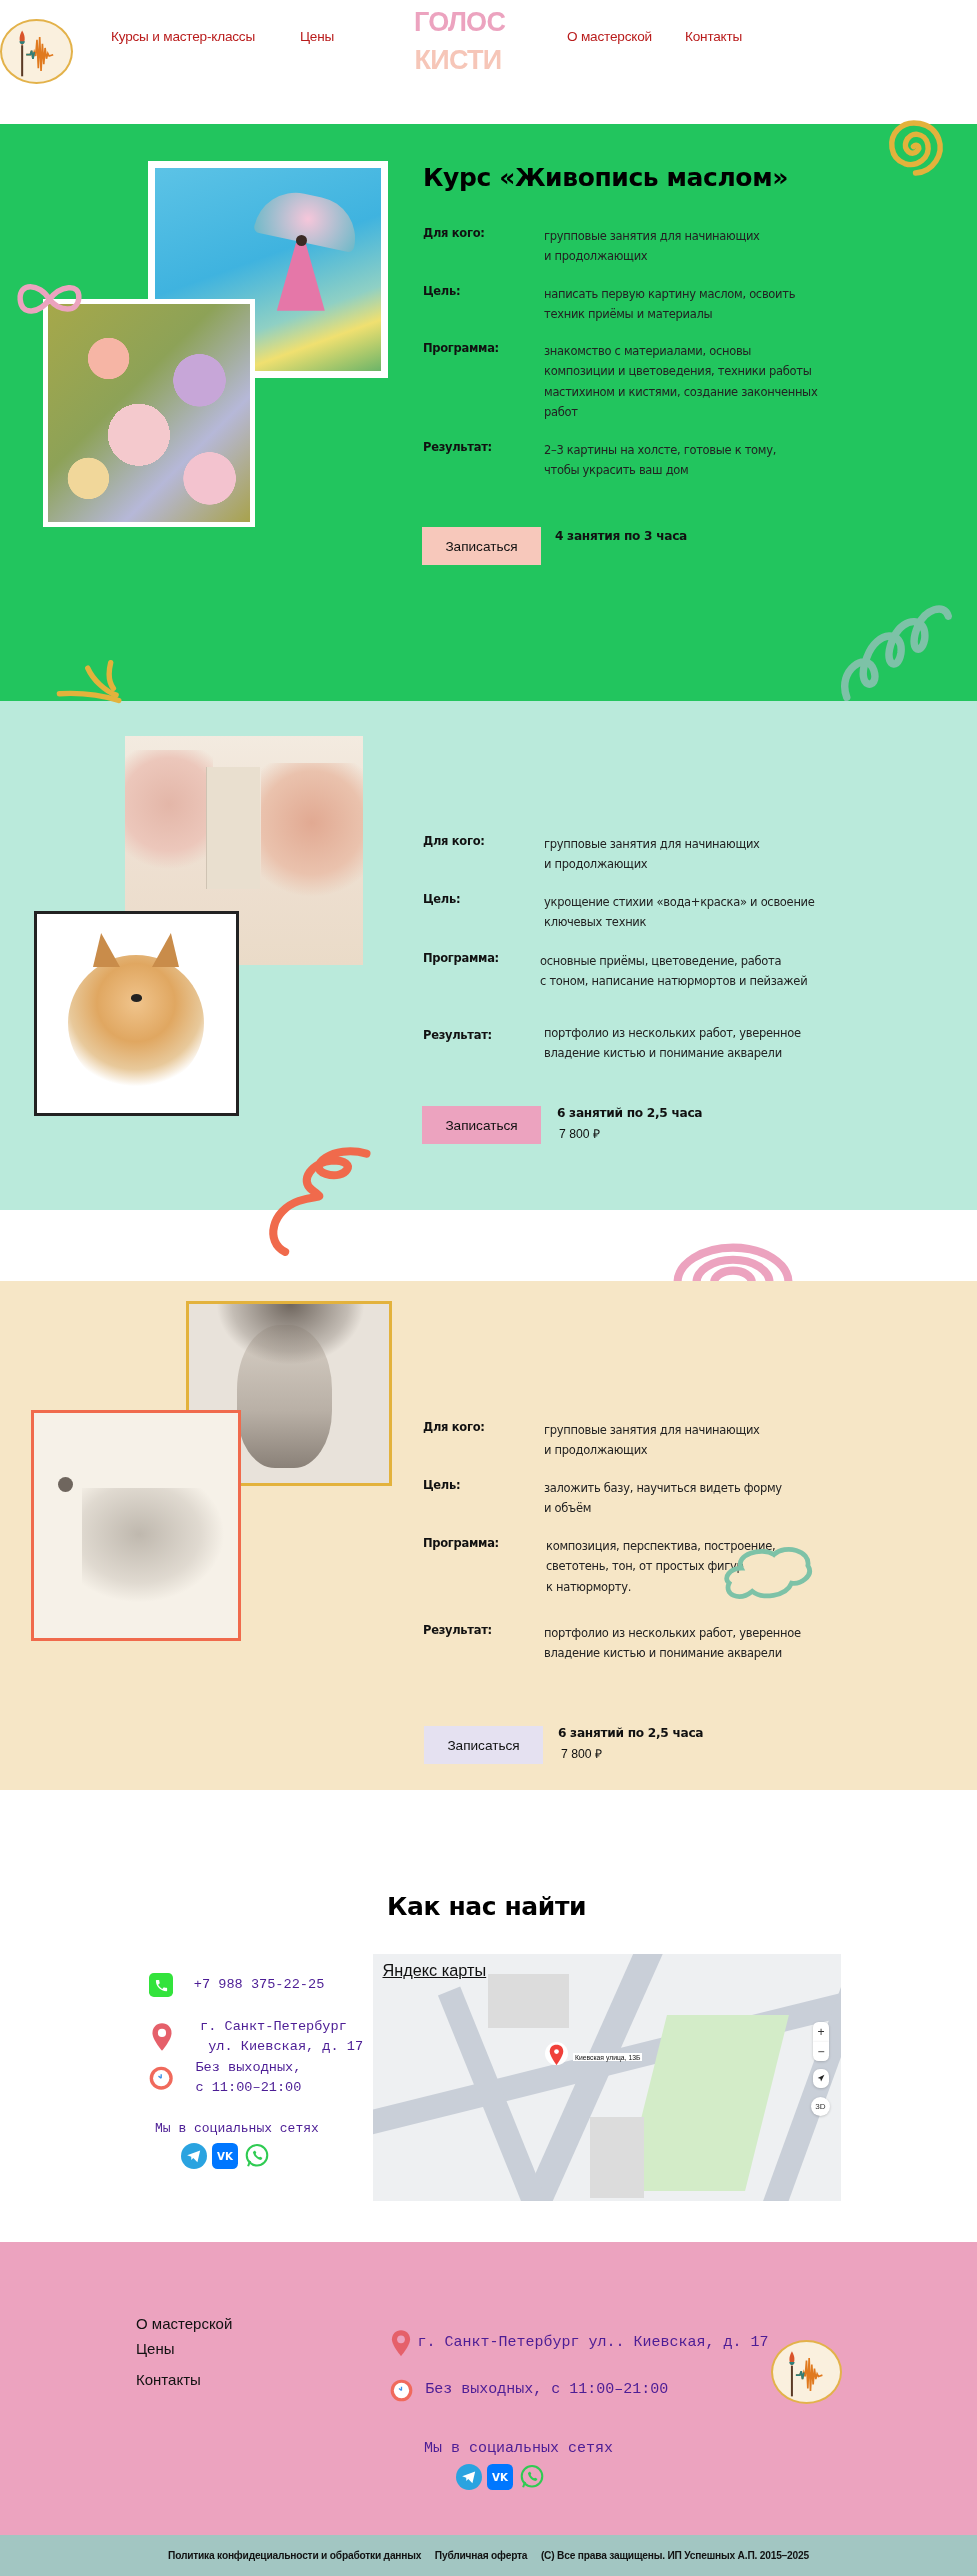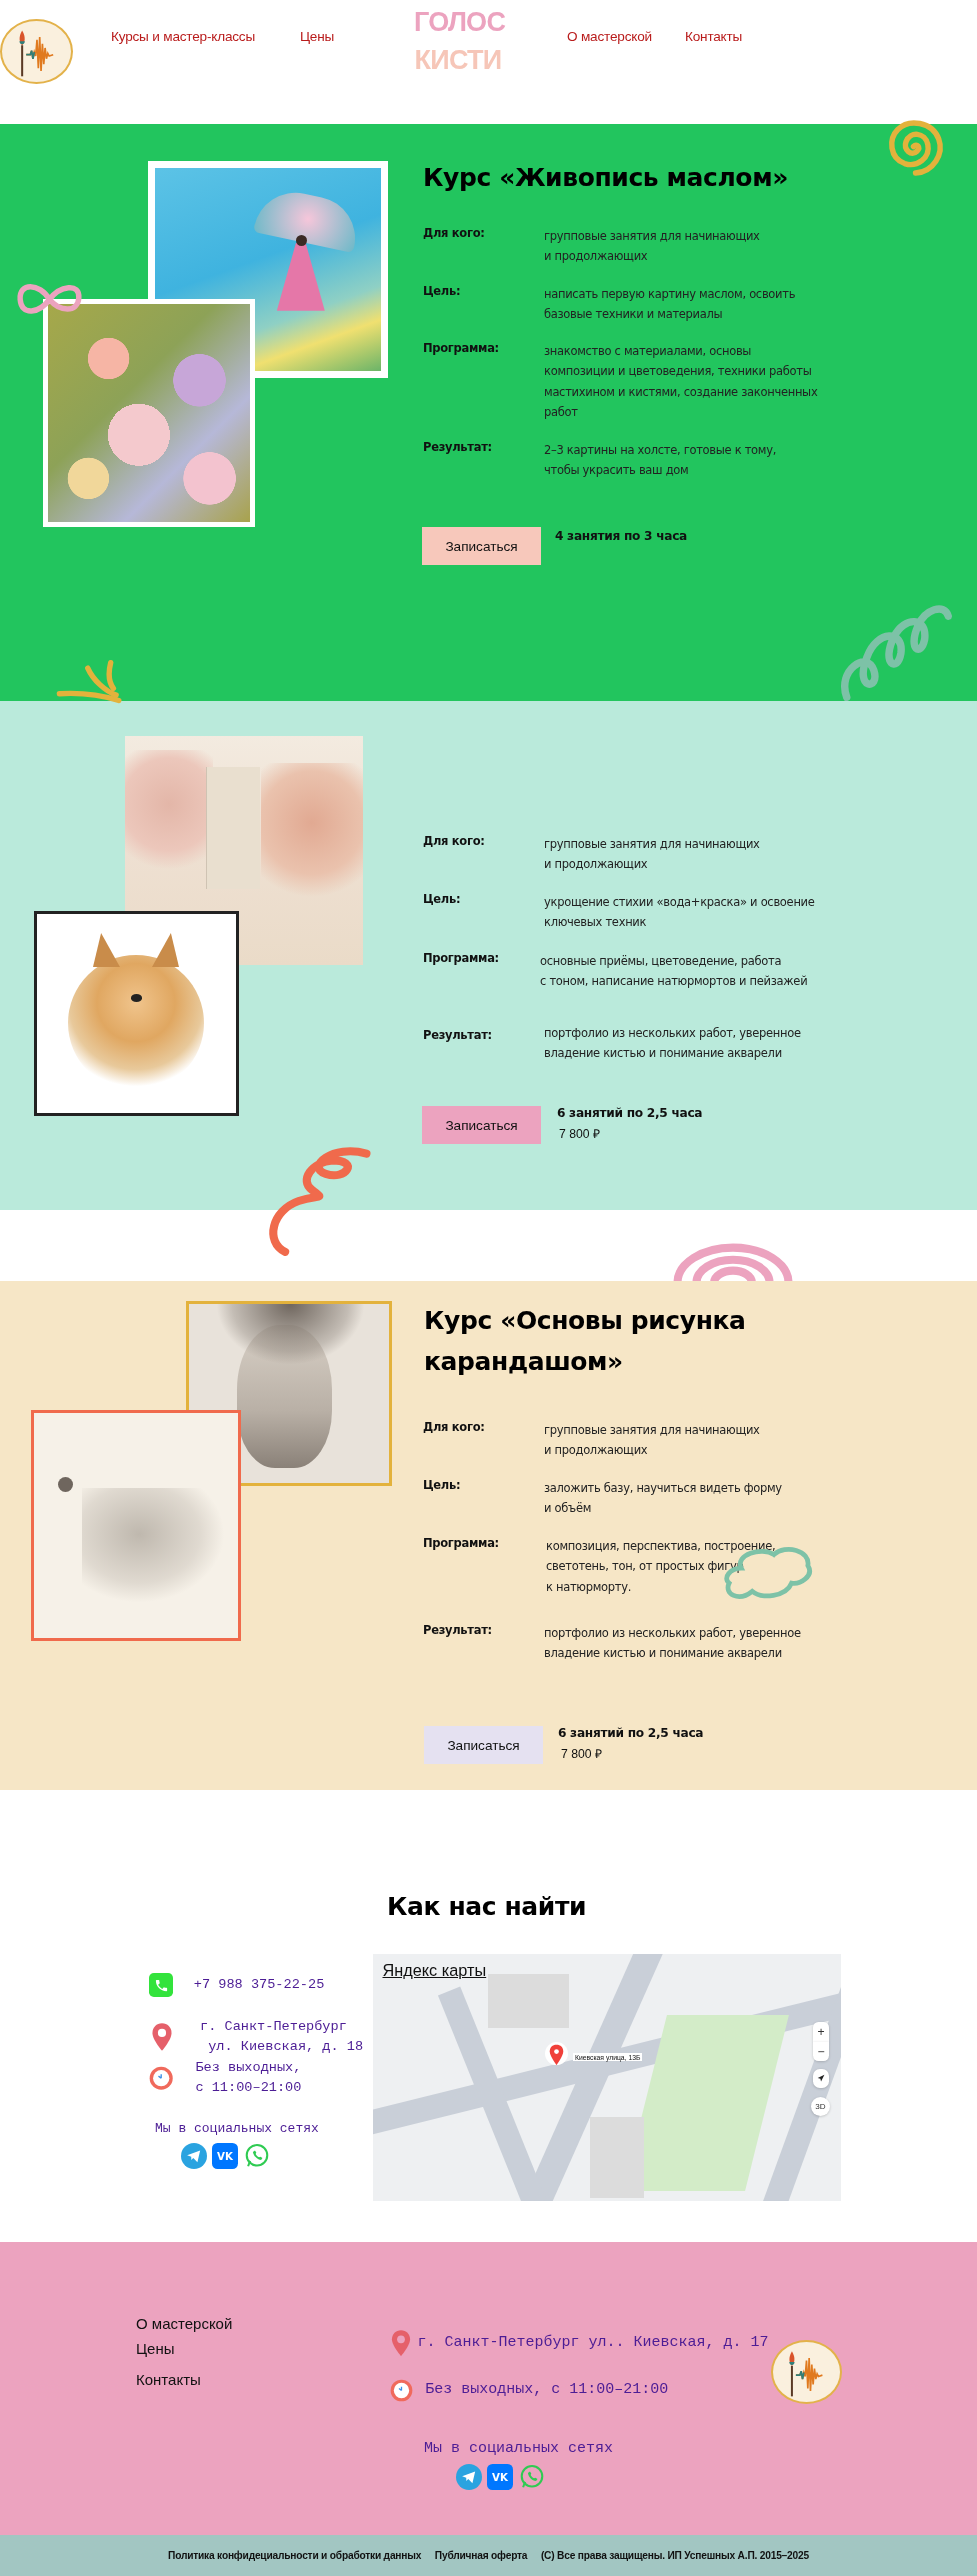--- a/index.html
+++ b/index.html
@@ -84,21 +84,21 @@
 
   <div class="abs" style="left:423px;top:102px;width:448px;height:285px;">
     <div class="row" style="top:0;">
         <span class="label" style="top:0;">Для кого:</span>
         <span class="value" style="top:0;">групповые занятия для начинающих
 и продолжающих</span>
       </div>
     <div class="row" style="top:58px;">
         <span class="label" style="top:0;">Цель:</span>
         <span class="value" style="top:0;">написать первую картину маслом, освоить
-базовые техники и материалы</span>
+техник приёмы и материалы</span>
       </div>
     <div class="row" style="top:115px;">
         <span class="label" style="top:0;">Программа:</span>
         <span class="value" style="top:0;">знакомство с материалами, основы
 композиции и цветоведения, техники работы
 мастихином и кистями, создание законченных
 работ</span>
       </div>
     <div class="row" style="top:214px;">
         <span class="label" style="top:0;">Результат:</span>
@@ -175,21 +175,20 @@
 
 <section class="section" style="top:1281px;height:509px;background:#f6e6c6;">
   <div class="pic" style="left:186px;top:20.4px;width:206px;height:185px;background:#e8e2da;border:3.4px solid #e3b23c;">
     <div style="position:absolute;left:48px;top:20.4px;width:95px;height:143px;border-radius:45% 45% 40% 40%;background:linear-gradient(180deg,#d8d0c6,#b9b0a6 60%,#8a8178);"></div>
     <div style="position:absolute;left:27px;top:0;width:149px;height:61px;background:radial-gradient(ellipse at 50% 0,#6f665e 0,rgba(111,102,94,.3) 55%,transparent 70%);"></div>
   </div>
   <div class="pic" style="left:31px;top:129px;width:210px;height:231px;background:#f6f1e8;border:3.4px solid #f06a4c;">
     <div style="position:absolute;left:48px;top:75px;width:143px;height:115px;background:radial-gradient(ellipse at 40% 40%,#bfb8ae 0,rgba(190,182,172,.4) 50%,transparent 70%);"></div>
     <div style="position:absolute;left:24px;top:64px;width:15px;height:15px;border-radius:50%;background:#6f665e;"></div>
   </div>
-  <h2 class="abs course-title" style="left:424px;top:19px;width:421px;">Курс «Основы рисунка карандашом»</h2>
   <div class="abs" style="left:423px;top:159px;width:448px;height:272px;">
     <div class="row" style="top:-20.4px;">
         <span class="label">Для кого:</span>
         <span class="value" style="top:0;">групповые занятия для начинающих
 и продолжающих</span>
       </div>
     <div class="row" style="top:38px;">
         <span class="label">Цель:</span>
         <span class="value" style="top:0;"> заложить базу, научиться видеть форму
 и объём</span>
@@ -226,21 +225,21 @@
     </span>
     <span class="c-text">+7 988 375-22-25</span>
   </div>
   <div class="abs" style="left:151px;top:144px;display:flex;align-items:center;gap:27px;">
     <svg width="22" height="30" viewBox="0 0 32 44">
         <path d="M16 2C8 2 2 8 2 16c0 10 14 26 14 26s14-16 14-26C30 8 24 2 16 2z" fill="#e5606a"></path>
         <circle cx="16" cy="16" r="6" fill="#fff"></circle>
       </svg>
     <div>
       <div class="c-text">г. Санкт-Петербург</div>
-      <div class="c-text" style="white-space:pre;"> ул. Киевская, д. 18</div>
+      <div class="c-text" style="white-space:pre;"> ул. Киевская, д. 17</div>
     </div>
   </div>
   <div class="abs" style="left:149px;top:185px;display:flex;align-items:center;gap:22px;">
     <svg width="24.4" height="24.4" viewBox="0 0 36 36">
         <circle cx="18" cy="18" r="17" fill="#f06a5c"></circle>
         <circle cx="18" cy="18" r="12" fill="#fff"></circle>
         <path d="M18 18 L14 15 M18 18 L18 12" stroke="#3a8ee6" stroke-width="2"></path>
       </svg>
     <div>
       <div class="c-text">Без выходных,</div>

